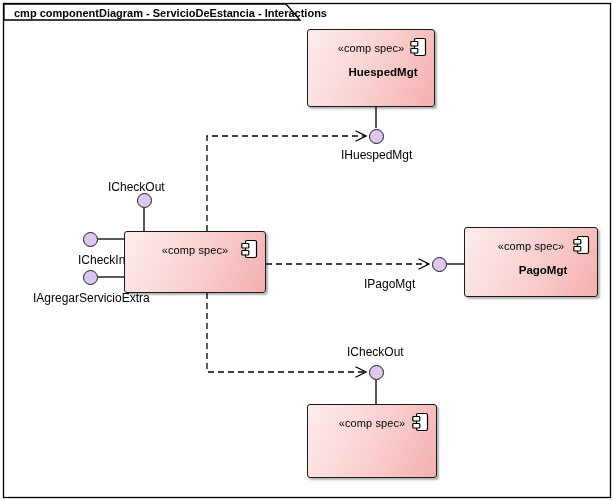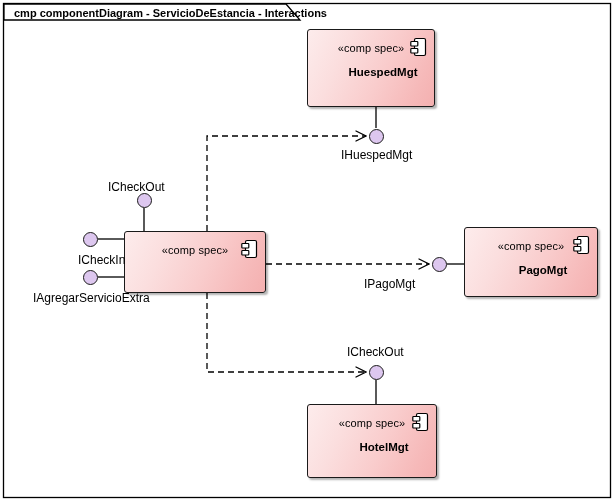--- a/index.html
+++ b/index.html
@@ -165,21 +165,20 @@
     <div class="cname">PagoMgt</div>
     <svg class="comp-icon" viewBox="0 0 17 20" xmlns="http://www.w3.org/2000/svg">
       <rect x="4.5" y="1.5" width="11" height="17" rx="1.5" fill="#ffffff" stroke="#000000" stroke-width="1.2"></rect>
       <rect x="0.8" y="4.5" width="7" height="4.5" rx="0.8" fill="#ffffff" stroke="#000000" stroke-width="1.2"></rect>
       <rect x="0.8" y="11.5" width="7" height="4.5" rx="0.8" fill="#ffffff" stroke="#000000" stroke-width="1.2"></rect>
     </svg>
   </div>
 
   <div class="component" style="left:307px; top:404px; width:130px; height:74px;">
     <div class="stereo">«comp spec»</div>
-    <div class="cname">HotelMgt</div>
     <svg class="comp-icon" viewBox="0 0 17 20" xmlns="http://www.w3.org/2000/svg">
       <rect x="4.5" y="1.5" width="11" height="17" rx="1.5" fill="#ffffff" stroke="#000000" stroke-width="1.2"></rect>
       <rect x="0.8" y="4.5" width="7" height="4.5" rx="0.8" fill="#ffffff" stroke="#000000" stroke-width="1.2"></rect>
       <rect x="0.8" y="11.5" width="7" height="4.5" rx="0.8" fill="#ffffff" stroke="#000000" stroke-width="1.2"></rect>
     </svg>
   </div>
 
   <div class="lolli" style="left:137px; top:193px;"></div>
   <div class="iface-label" style="left:108px; top:180px;">ICheckOut</div>
 

